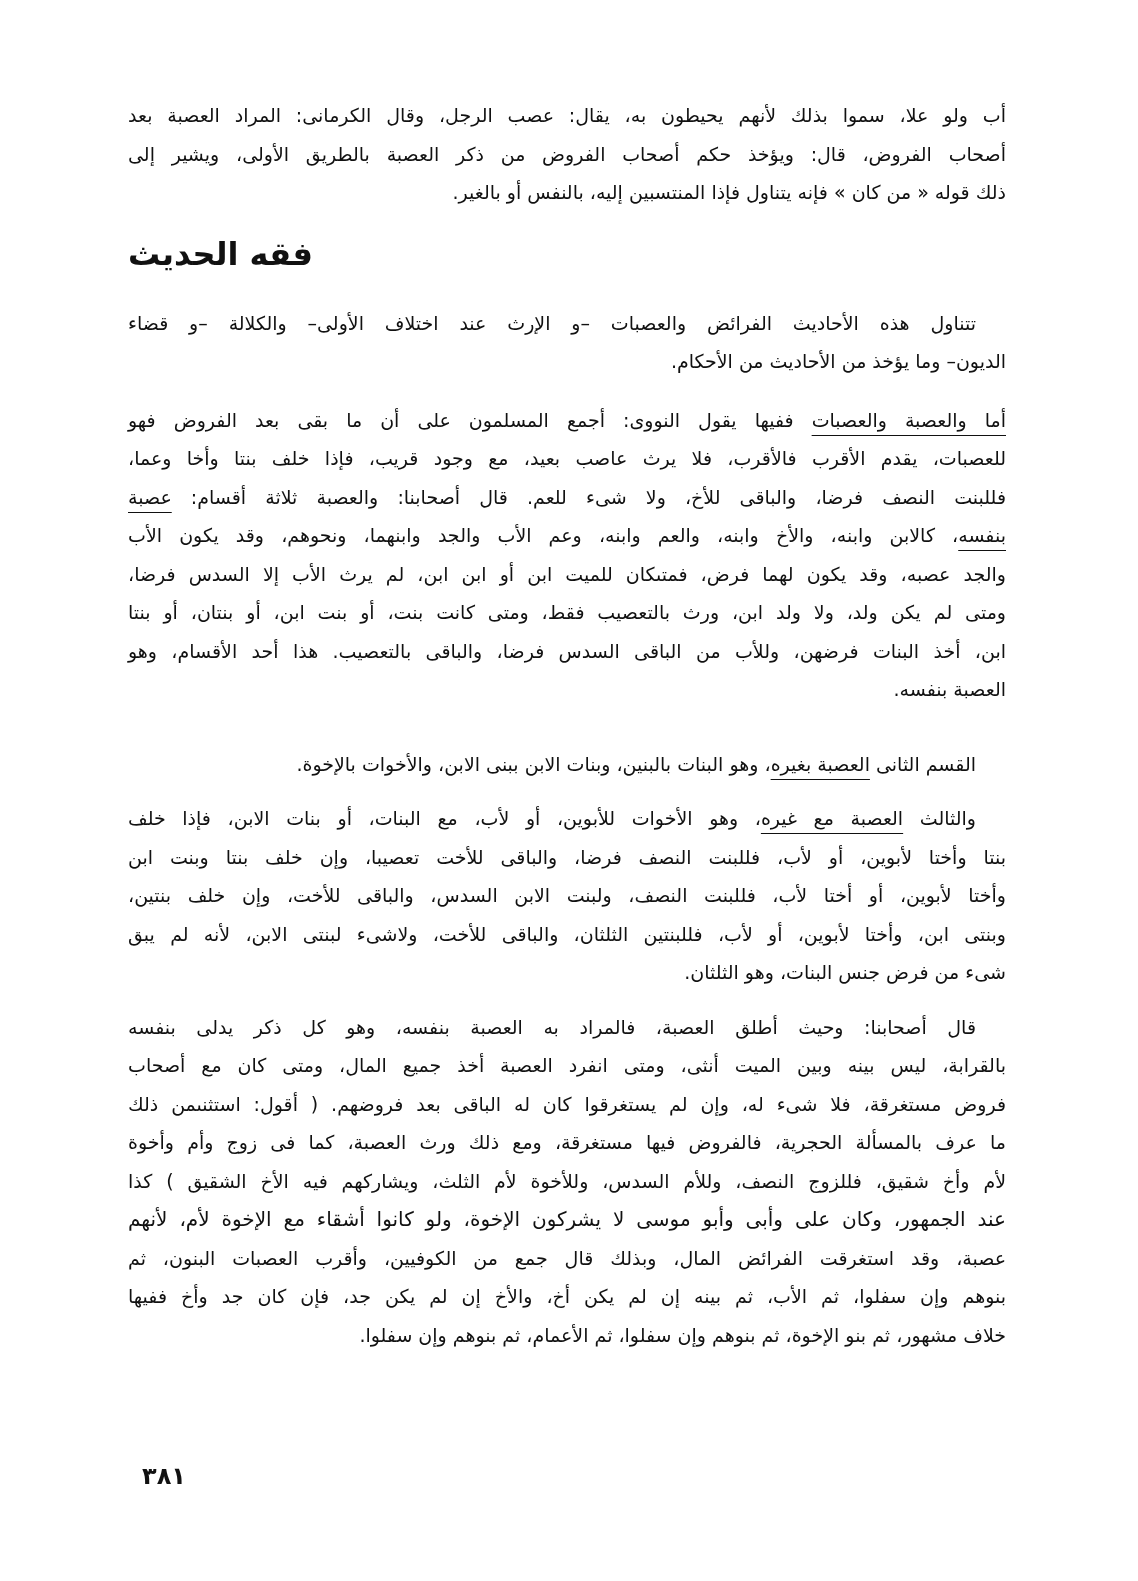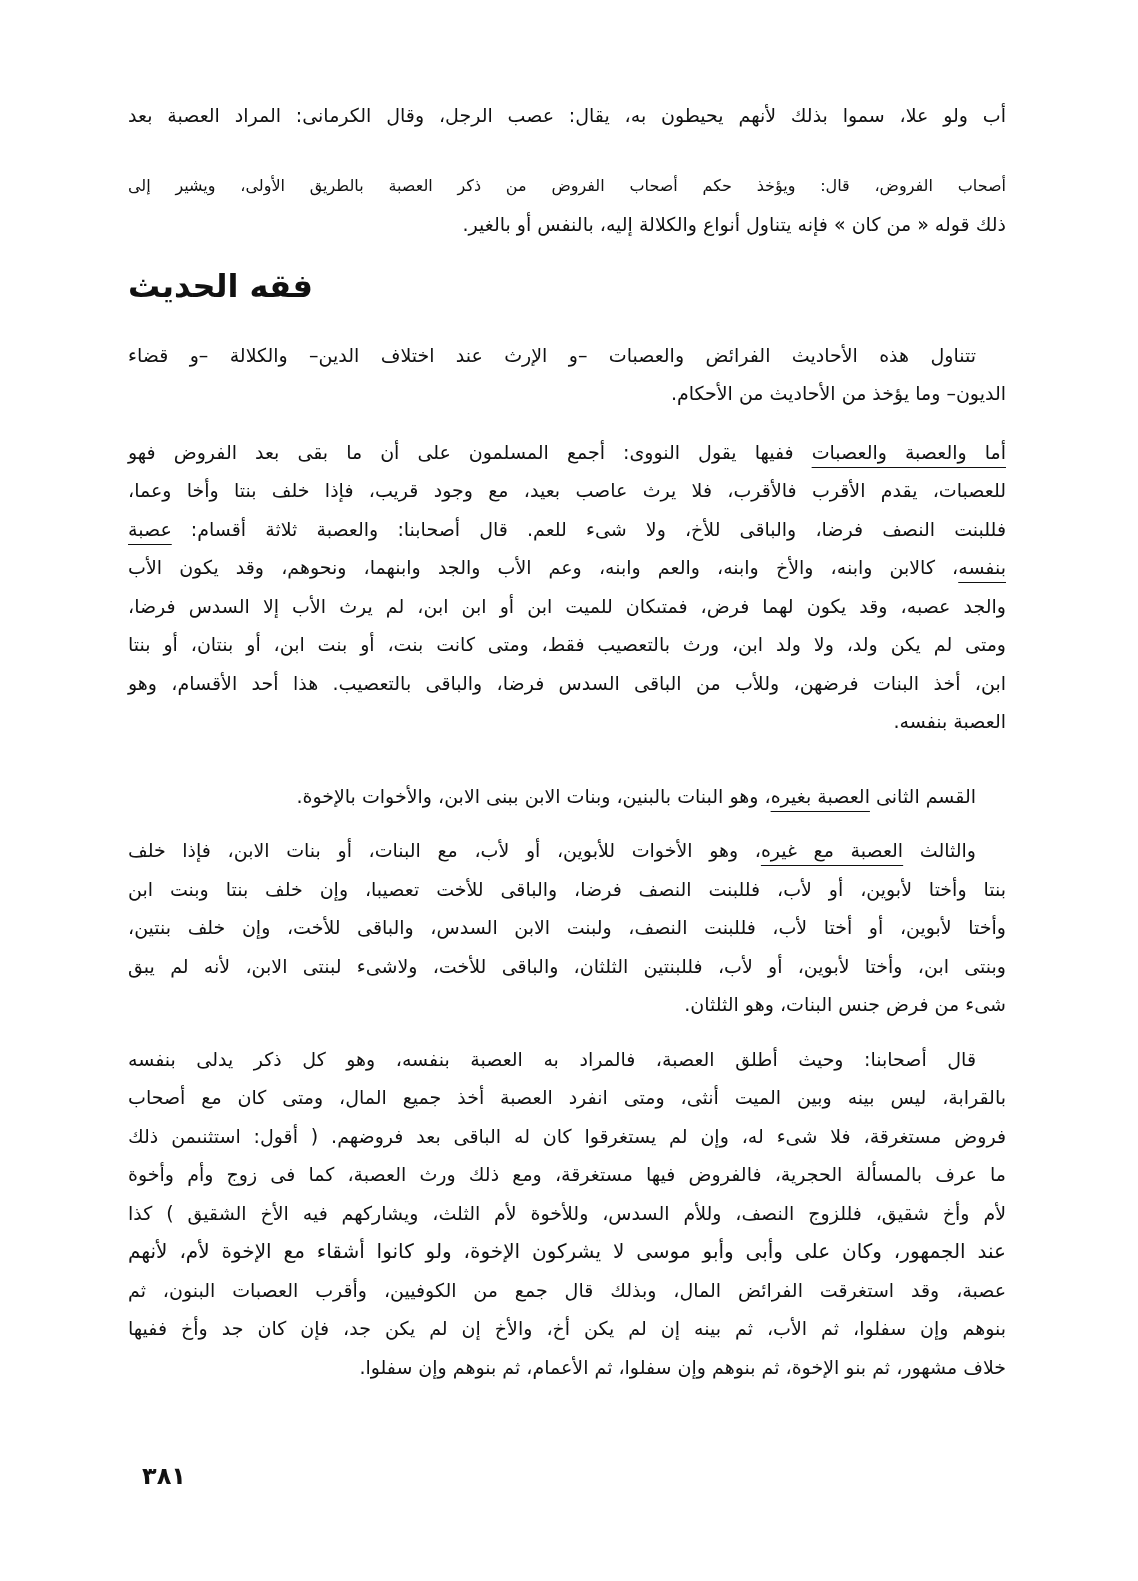--- a/index.html
+++ b/index.html
@@ -25,28 +25,28 @@
     font-family: "DejaVu Sans", sans-serif; direction: rtl;
   }
 </style>
 </head>
 <body>
 
 <div class="page">
 
   <div class="para">
     <span class="line" style="font-size: 19px; display: block; width: auto;">أب ولو علا، سموا بذلك لأنهم يحيطون به، يقال: عصب الرجل، وقال الكرمانى: المراد العصبة بعد</span>
-    <span class="line" style="font-size: 16px; display: block; width: auto; margin-top: 32px;">أصحاب الفروض، قال:  ويؤخذ حكم أصحاب الفروض من ذكر العصبة بالطريق الأولى، ويشير إلى</span>
-    <span class="line last" style="font-size: 19px; display: block; width: auto;">ذلك قوله « من كان » فإنه يتناول أنواع والكلالة إليه، بالنفس أو بالغير.</span>
+    <span class="line" style="font-size: 19px; display: block; width: auto;">أصحاب الفروض، قال:  ويؤخذ حكم أصحاب الفروض من ذكر العصبة بالطريق الأولى، ويشير إلى</span>
+    <span class="line last" style="font-size: 19px; display: block; width: auto;">ذلك قوله « من كان » فإنه يتناول فإذا المنتسبين إليه، بالنفس أو بالغير.</span>
   </div>
 
   <div class="heading">فقه الحديث</div>
 
   <div class="para">
-    <span class="line indent" style="font-size: 19px; display: block; width: auto;">تتناول هذه الأحاديث الفرائض والعصبات –و الإرث عند اختلاف الدين– والكلالة –و قضاء</span>
+    <span class="line indent" style="font-size: 19px; display: block; width: auto;">تتناول هذه الأحاديث الفرائض والعصبات –و الإرث عند اختلاف الأولى– والكلالة –و قضاء</span>
     <span class="line last" style="font-size: 19px; display: block; width: auto;">الديون– وما يؤخذ من الأحاديث من الأحكام.</span>
   </div>
 
   <div class="gap-s"></div>
 
   <div class="para">
     <span class="line" style="font-size: 19px; display: block; width: auto;"><u>أما والعصبة والعصبات</u><span> ففيها يقول النووى:  أجمع المسلمون على أن ما بقى بعد الفروض فهو</span></span>
     <span class="line" style="font-size: 19px; display: block; width: auto;">للعصبات، يقدم الأقرب فالأقرب، فلا يرث عاصب بعيد، مع وجود قريب، فإذا خلف بنتا  وأخا وعما،</span>
     <span class="line" style="font-size: 19px; display: block; width: auto;"><span>فللبنت النصف فرضا، والباقى للأخ، ولا شىء للعم. قال أصحابنا: والعصبة ثلاثة أقسام: </span><u>عصبة</u></span>
     <span class="line" style="font-size: 19px; display: block; width: auto;"><u>بنفسه</u><span>، كالابن وابنه، والأخ وابنه، والعم وابنه، وعم الأب والجد وابنهما، ونحوهم، وقد يكون الأب</span></span>

